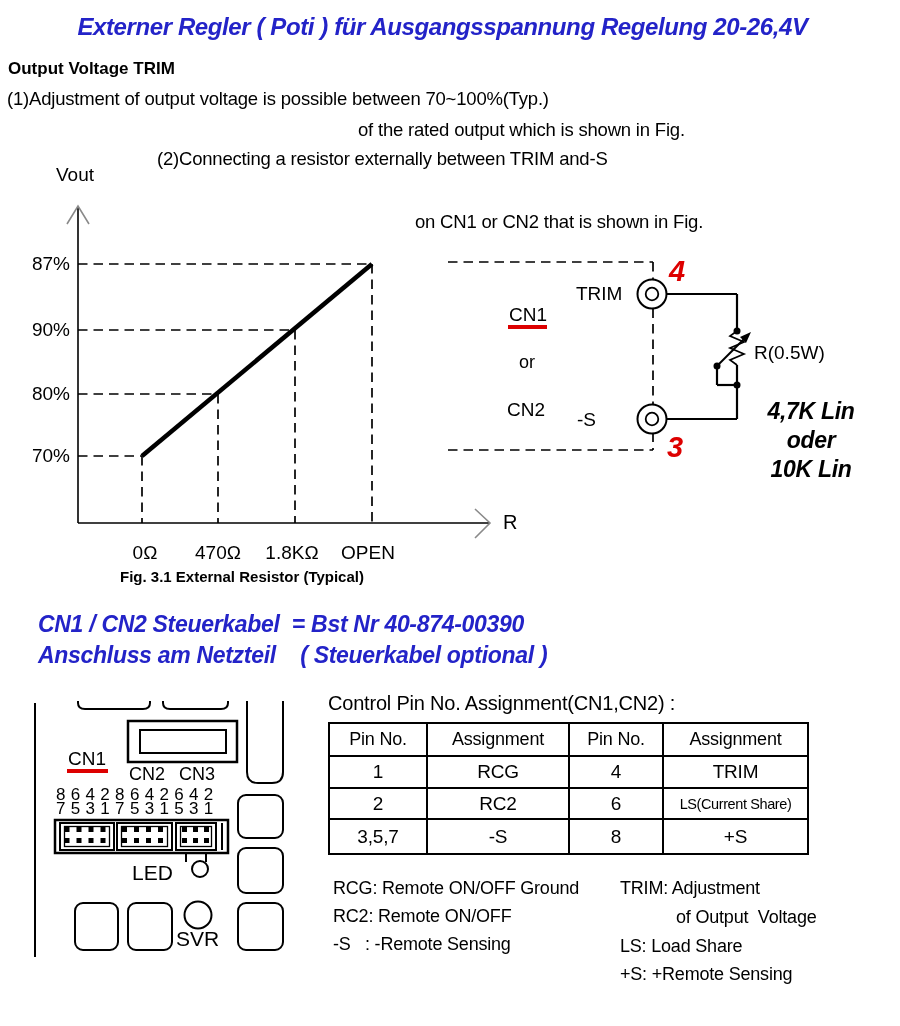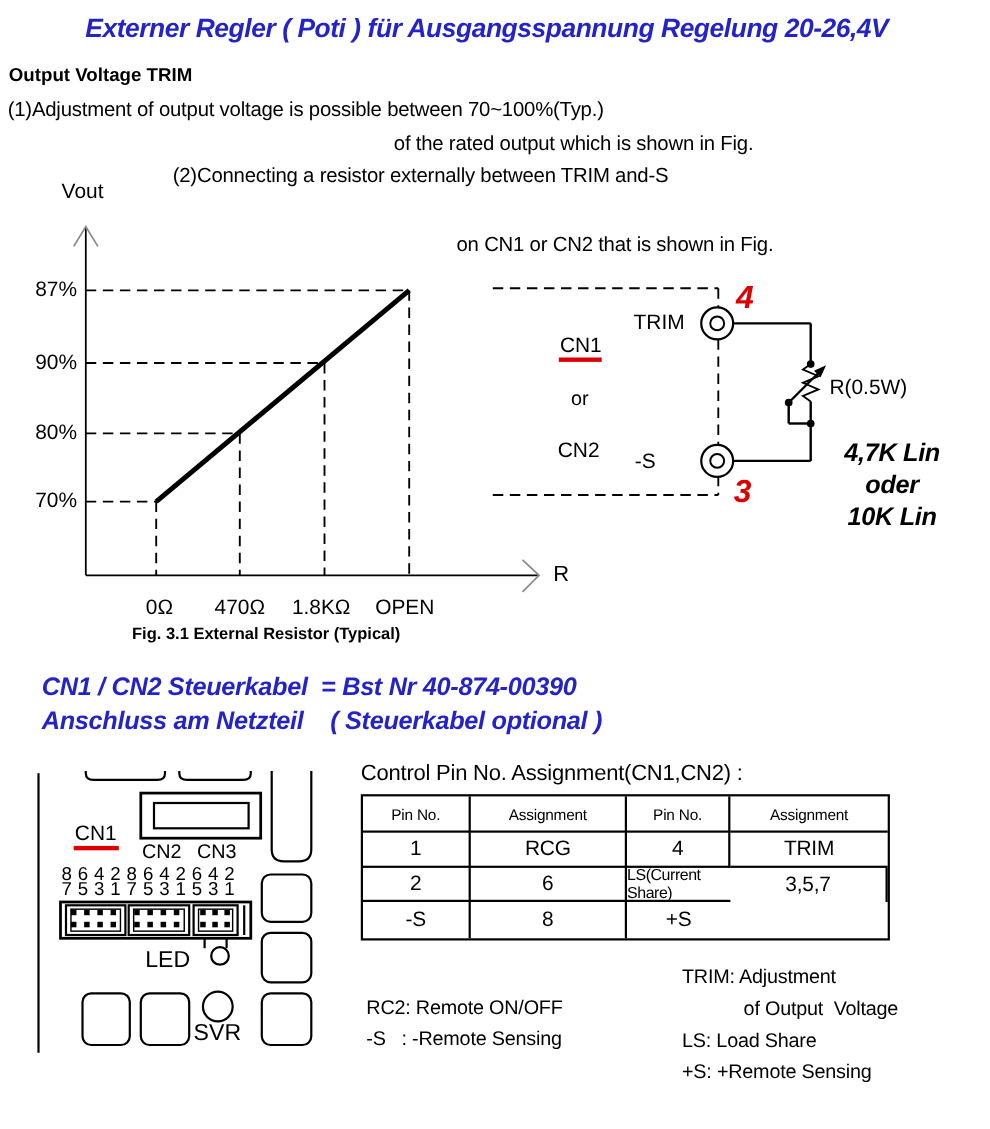--- a/index.html
+++ b/index.html
@@ -29,21 +29,21 @@
     position:absolute;left:328px;top:722px;
     display:grid;grid-template-columns:98px 142px 94px 143px;
     grid-template-rows:33px 32px 31px 33px;
     border:2px solid #000;
   }
   .ptable .cell{
     border-right:2px solid #000;border-bottom:2px solid #000;
     display:flex;align-items:center;justify-content:center;
     font-size:19px;letter-spacing:-0.2px;overflow:hidden;
   }
-  .ptable .cell.head{font-size:14px;}
+  .ptable .cell.head{font-size:18px;}
   .ptable .cell.lastcol{border-right:none;}
   .ptable .cell.lastrow{border-bottom:none;}
   .ptable .cell.small{font-size:14.5px;letter-spacing:-0.4px;}
   .legend-txt{font-size:18px;letter-spacing:-0.2px;}
   .board-lbl{font-size:18px;}
   .pins-row{font-size:17px;letter-spacing:0.3px;}
   .led-svr{font-size:21px;}
 </style>
 </head>
 <body>
@@ -214,29 +214,31 @@
     <div class="cell head">Assignment</div>
     <div class="cell head">Pin No.</div>
     <div class="cell head lastcol">Assignment</div>
 
     <div class="cell">1</div>
     <div class="cell">RCG</div>
     <div class="cell">4</div>
     <div class="cell lastcol">TRIM</div>
 
     <div class="cell">2</div>
+    <div class="cell">RC2</div>
     <div class="cell">6</div>
     <div class="cell lastcol small">LS(Current Share)</div>
 
     <div class="cell lastrow">3,5,7</div>
     <div class="cell lastrow">-S</div>
     <div class="cell lastrow">8</div>
     <div class="cell lastrow lastcol">+S</div>
   </div>
 
+  <div class="abs legend-txt" style="left:333px;top:878px;">RCG: Remote ON/OFF Ground</div>
   <div class="abs legend-txt" style="left:333px;top:906px;">RC2: Remote ON/OFF</div>
   <div class="abs legend-txt" style="left:333px;top:934px;">-S   : -Remote Sensing</div>
   <div class="abs legend-txt" style="left:620px;top:878px;">TRIM: Adjustment</div>
   <div class="abs legend-txt" style="left:676px;top:907px;">of Output  Voltage</div>
   <div class="abs legend-txt" style="left:620px;top:936px;">LS: Load Share</div>
   <div class="abs legend-txt" style="left:620px;top:964px;">+S: +Remote Sensing</div>
 
 </div>
 
 </body></html>

